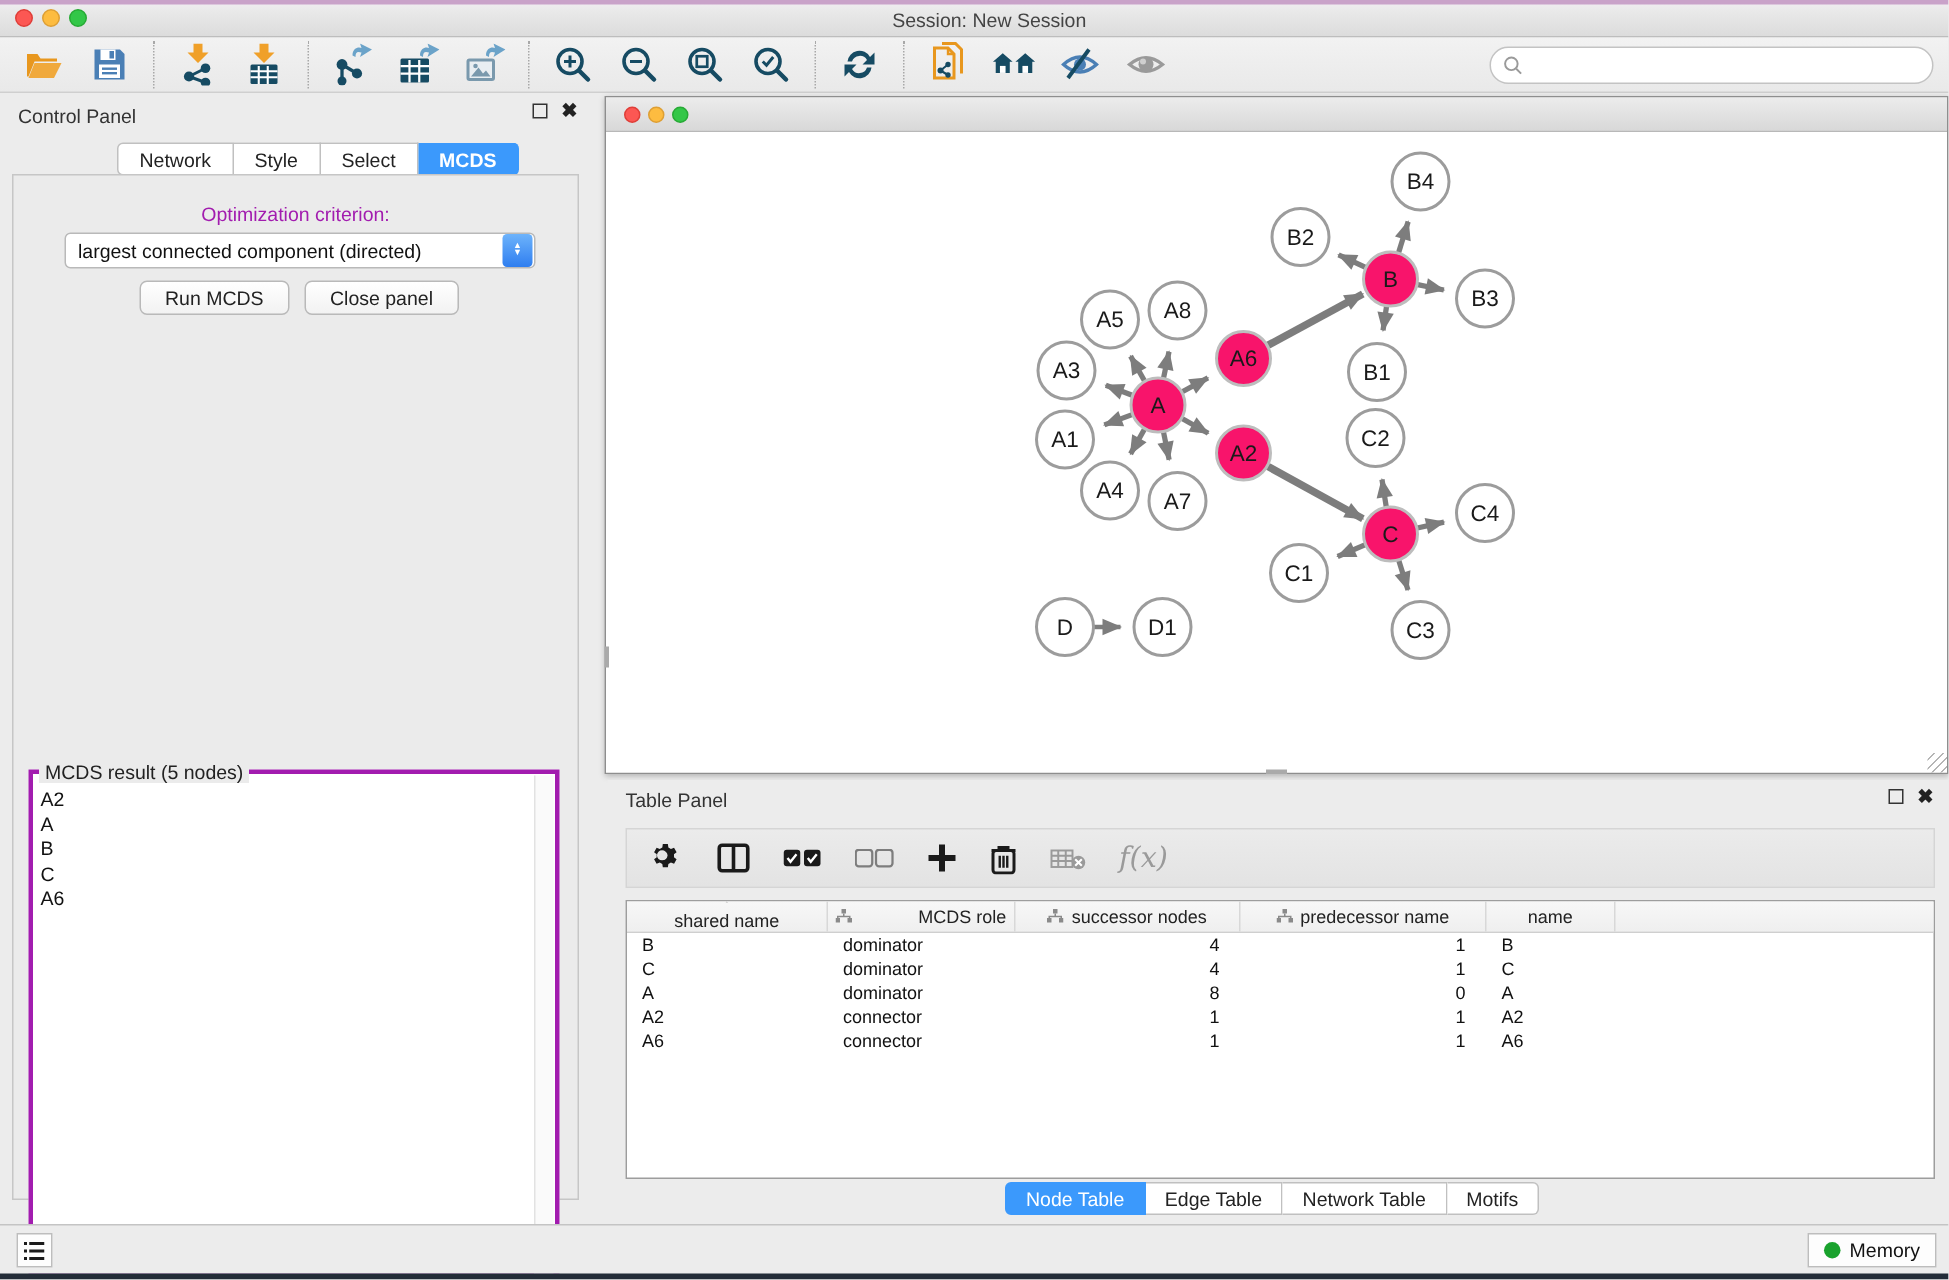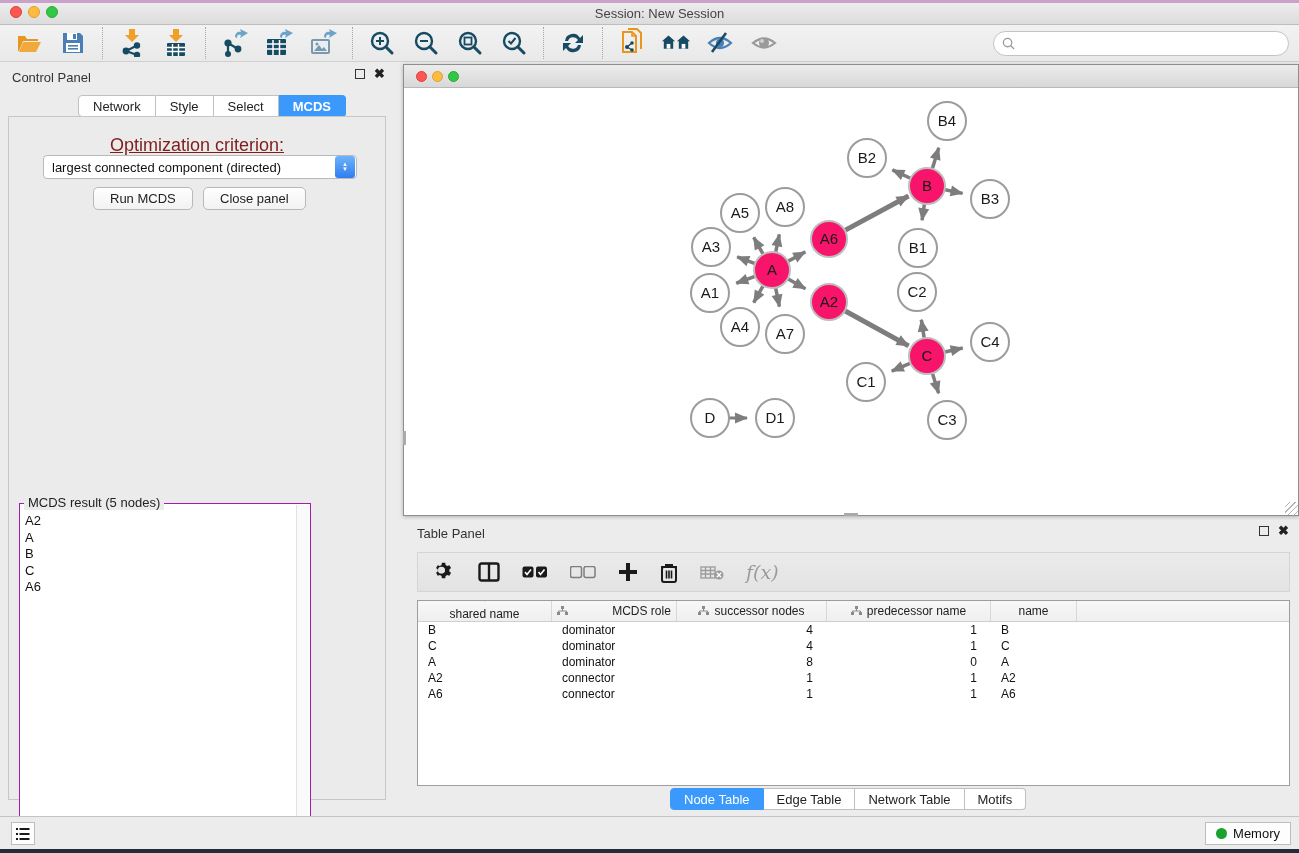--- a/index.html
+++ b/index.html
@@ -34,32 +34,32 @@
   .close-ic { font-size:13px; font-weight:bold; color:#222; line-height:10px; }
 
   .seg-tabs { position:absolute; left:78px; top:33px; display:flex; }
   .seg-tab { height:22px; padding:0 14px; background:#fff; border:1px solid #c0c0c0; border-left:none;
     display:flex; align-items:center; font-size:13px; color:#222; cursor:pointer; }
   .seg-tab:first-child { border-left:1px solid #c0c0c0; border-radius:4px 0 0 4px; }
   .seg-tab:last-child { border-radius:0 4px 4px 0; }
   .seg-tab.active { background:#3b99fc; border-color:#3b99fc; color:#fff;font-weight:bold; }
 
   .cp-body { position:absolute; left:8px; top:54px; width:378px; height:684px; border:1px solid #c6c6c6; background:#ebebeb; }
-  .opt-label { position:absolute; top:18px; width:100%; text-align:center; font-size:18px; color:#7f1d1d;text-decoration:underline; }
+  .opt-label { position:absolute; top:18px; width:100%; text-align:center; font-size:13px; color:#a21caf; }
   .dropdown { position:absolute; left:34px; top:38px; width:314px; height:24px; background:#fff;
     border:1px solid #b9b9b9; border-radius:4px; display:flex; align-items:center; cursor:pointer; }
   .dropdown .dd-text { flex:1; padding-left:8px; font-size:13px; color:#111; white-space:nowrap; overflow:hidden; }
   .dd-stepper { width:20px; height:22px; border-radius:3px; background:linear-gradient(#6db3fb,#2f7ef0);
     display:flex; flex-direction:column; align-items:center; justify-content:center; color:#fff; font-size:6px; line-height:5px; margin-right:1px; }
   .cp-btn { position:absolute; top:70px; height:23px; background:linear-gradient(#ffffff,#f2f2f2);
     border:1px solid #b9b9b9; border-radius:5px; font-size:13px; color:#222; padding:0 16px; cursor:pointer; font-family:"Liberation Sans",sans-serif; }
   .btn-run { left:84px; }
   .btn-close { left:194px; }
 
-  .result-box { position:absolute; left:10px; top:386px; width:292px; height:336px; border:1px solid #a21caf; background:#fff; }
+  .result-box { position:absolute; left:10px; top:396px; width:354px; height:336px; border:3px solid #a21caf; background:#fff; }
   .result-legend { position:absolute; left:4px; top:-9px; background:#ebebeb; padding:0 4px; font-size:13px; color:#222; }
   .result-list { position:absolute; left:0; top:3px; width:100%; padding:6px 6px 0 5px; font-size:13px; color:#111; }
   .result-list div { line-height:16.5px; }
   .result-scroll { position:absolute; right:1px; top:1px; width:13px; height:332px; background:#fafafa; border-left:1px solid #e2e2e2; }
 
   
   .net-window { position:absolute; left:403px; top:64px; width:896px; height:452px;
     border:1px solid #8e8e8e; background:#fff; box-shadow:0 1px 4px rgba(0,0,0,0.25); }
   .net-titlebar { position:absolute; left:0; top:0; width:100%; height:23px;
     background:linear-gradient(#ececec,#d8d8d8); border-bottom:1px solid #b8b8b8; }

